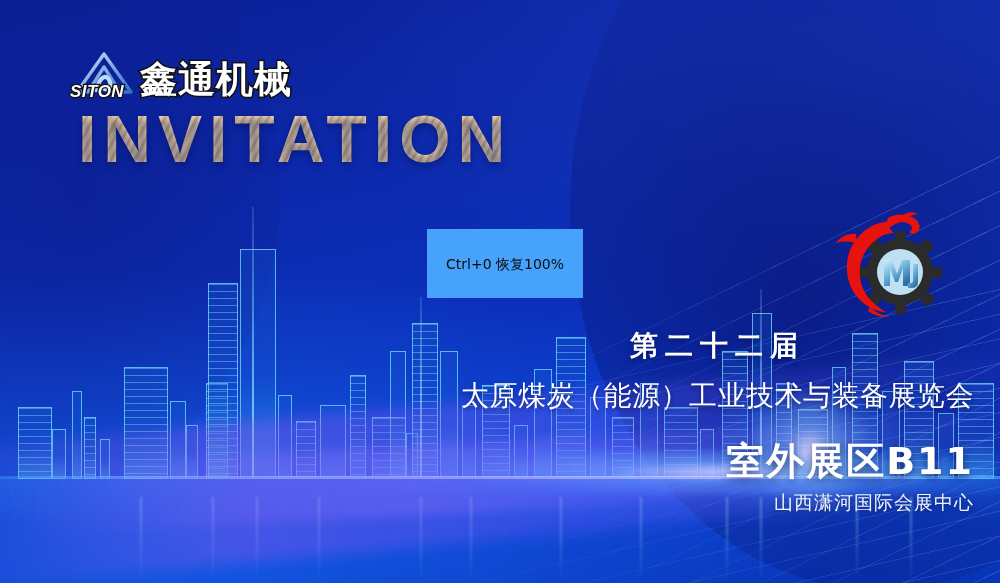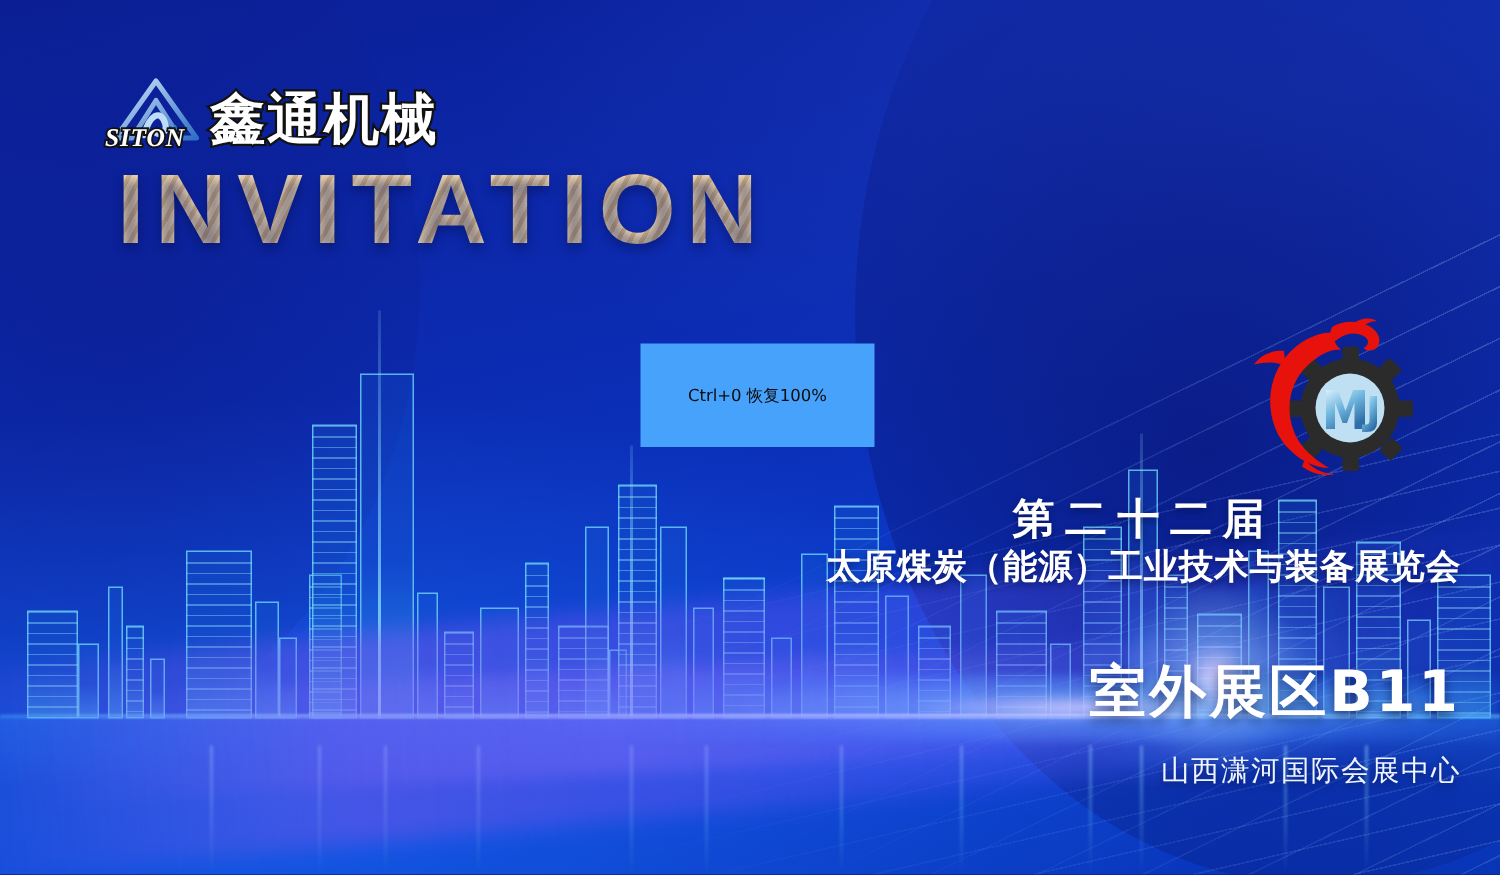--- a/index.html
+++ b/index.html
@@ -103,21 +103,21 @@
     background-image:repeating-linear-gradient(to bottom, rgba(150,235,255,.40) 0 1px, rgba(0,0,0,0) 1px 7px);
     background-color:rgba(22,95,210,.26);
   }
   .spire{position:absolute;bottom:104px;width:2px;background:linear-gradient(to top, rgba(150,235,255,.9), rgba(150,235,255,.15));}
 
   
   .logo{position:absolute;left:76px;top:52px;display:flex;align-items:flex-end;gap:6px;}
   .logo-mark{position:relative;width:58px;height:48px;}
   .logo-siton{
     position:absolute;left:-6px;bottom:-2px;
-    font-family:Liberation Serif, serif;font-weight:bold;font-style:italic;
+    font-family:Liberation Sans, sans-serif;font-weight:bold;font-style:italic;
     font-size:17px;letter-spacing:.5px;color:#ffffff;
     -webkit-text-stroke:2.6px #121212;paint-order:stroke fill;
   }
   .logo-cn{
     font-family:"DejaVu Sans","Liberation Sans",sans-serif;
     font-weight:bold;font-size:37px;line-height:1;letter-spacing:1px;color:#ffffff;
     -webkit-text-stroke:3px #111111;paint-order:stroke fill;
     margin-bottom:2px;
   }
 
@@ -144,51 +144,51 @@
     position:absolute;left:427px;top:229px;width:156px;height:69px;
     background:#46a2fb;display:flex;flex-direction:column;
     align-items:center;justify-content:center;gap:4px;
   }
   .zoom-osd .pct{
     font-family:"DejaVu Serif","Liberation Serif",serif;
     font-size:30px;color:#0c0c0c;line-height:1;letter-spacing:0;
   }
   .zoom-osd .hint{
     font-family:"DejaVu Sans","Liberation Sans",sans-serif;
-    font-size:11px;color:#0c0c0c;line-height:1;
+    font-size:14px;color:#0c0c0c;line-height:1;
   }
 
   
   .emblem{position:absolute;left:818px;top:206px;width:132px;height:128px;}
   .emblem svg{display:block;width:132px;height:128px;}
 
   
   .expo{position:absolute;right:26px;top:330px;text-align:right;
     font-family:"DejaVu Sans","Liberation Sans",sans-serif;}
   .expo .edition{
     font-size:28px;font-weight:bold;color:#ffffff;letter-spacing:7px;line-height:1.15;
     text-shadow:0 2px 5px rgba(3,12,60,.55);
     text-align:center;
   }
   .expo .name{
-    font-size:23px;font-weight:bold;color:#ffffff;letter-spacing:.5px;line-height:1.3;
-    margin-top:2px;text-shadow:0 2px 5px rgba(3,12,60,.55);white-space:nowrap;
+    font-size:28px;font-weight:normal;color:#ffffff;letter-spacing:.5px;line-height:1.3;
+    margin-top:16px;text-shadow:0 2px 5px rgba(3,12,60,.55);white-space:nowrap;
   }
   .expo .date{
     font-size:19px;font-weight:bold;color:#ffffff;letter-spacing:.5px;line-height:1.5;
     margin-top:1px;text-shadow:0 2px 5px rgba(3,12,60,.55);
   }
   .booth{position:absolute;right:26px;top:440px;text-align:right;
     font-family:"DejaVu Sans","Liberation Sans",sans-serif;}
   .booth .hall{
     font-size:38px;font-weight:bold;color:#ffffff;letter-spacing:2px;line-height:1.12;
     text-shadow:0 3px 8px rgba(3,12,60,.6);
   }
   .booth .venue{
-    font-size:19px;color:#eef4ff;letter-spacing:1px;line-height:1.5;margin-top:17px;
+    font-size:19px;color:#eef4ff;letter-spacing:1px;line-height:1.5;margin-top:5px;
     text-shadow:0 2px 5px rgba(3,12,60,.55);
   }
 </style>
 </head>
 <body>
 
 <div class="stage">
 
   <div class="bg-curve-right"></div>
   <div class="bg-curve-left"></div>

